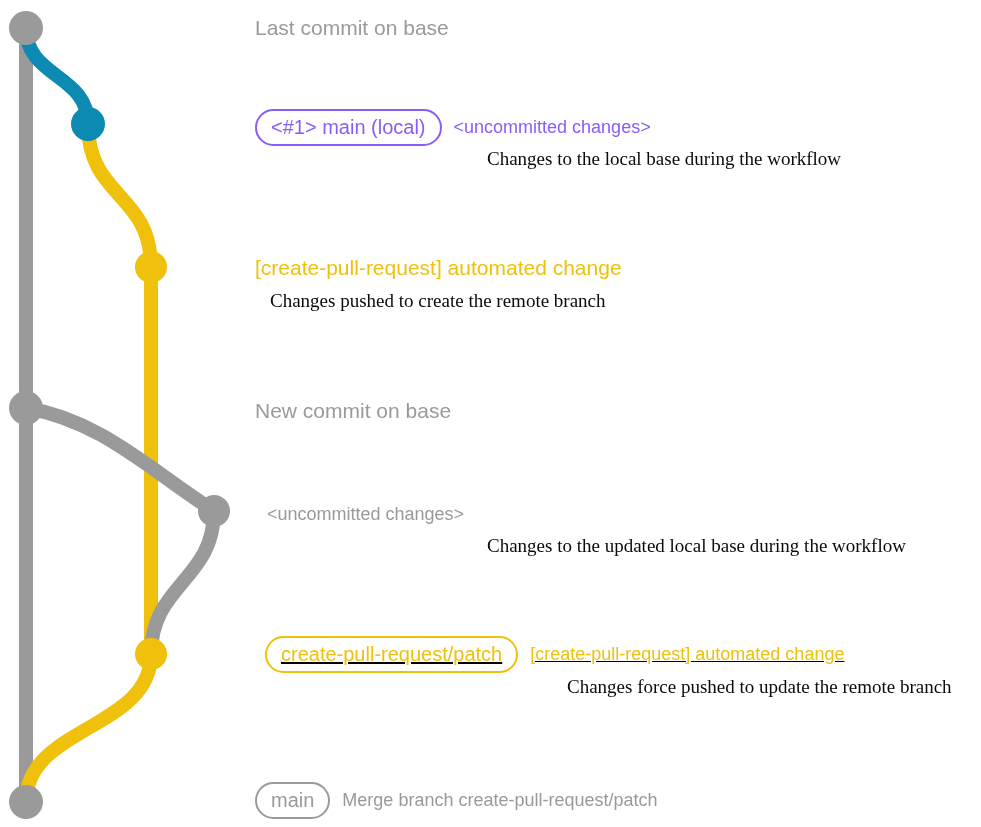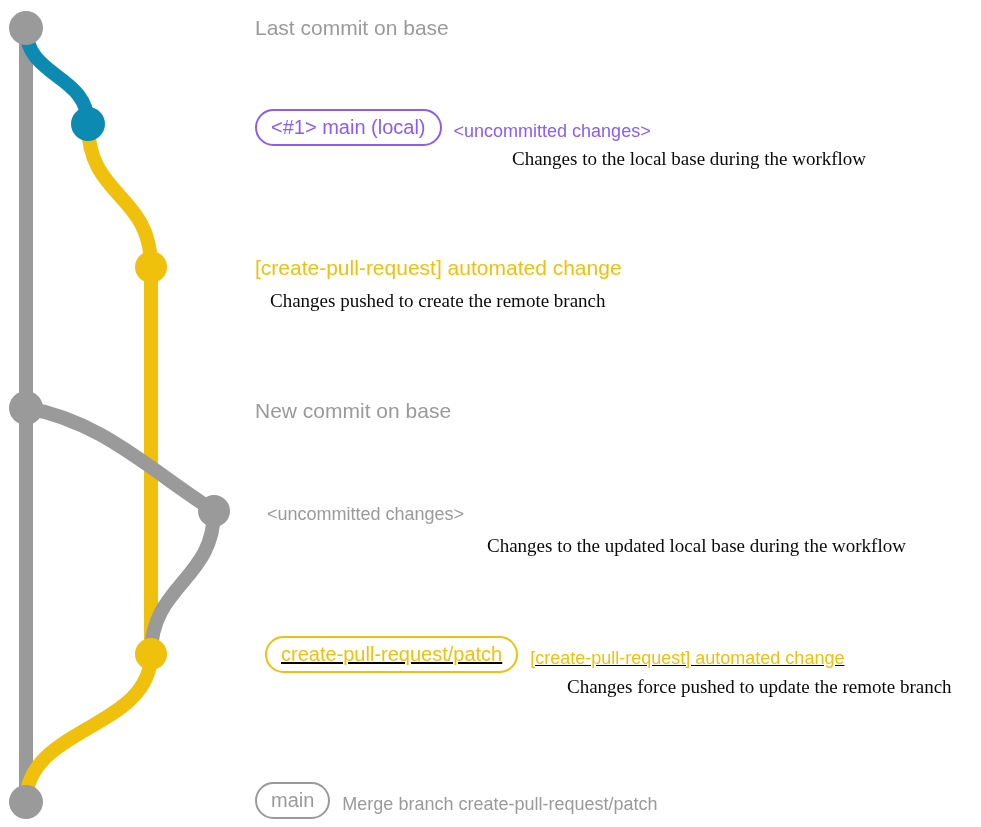--- a/index.html
+++ b/index.html
@@ -22,21 +22,21 @@
     left: 0;
     top: 0;
     width: 981px;
     height: 827px;
     pointer-events: none;
   }
 
   .row {
     position: absolute;
     display: flex;
-    align-items: center;
+    align-items: flex-start;
   }
 
   
   .headline {
     font-family: "Liberation Sans", sans-serif;
     font-size: 21px;
     line-height: 26px;
     white-space: nowrap;
   }
 
@@ -114,21 +114,21 @@
 </svg>
 
 <div class="row" style="left:255px; top:15px;">
   <span class="headline c-gray">Last commit on base</span>
 </div>
 
 <div class="row" style="left:255px; top:109px;">
   <span class="badge c-blue">&lt;#1&gt; main (local)</span>
   <span class="subject c-blue">&lt;uncommitted changes&gt;</span>
 </div>
-<div class="note" style="left:512px; top:148px;">Changes to the local base during the workflow</div>
+<div class="note" style="left:487px; top:148px;">Changes to the local base during the workflow</div>
 
 <div class="row" style="left:255px; top:255px;">
   <span class="headline c-yellow">[create-pull-request] automated change</span>
 </div>
 <div class="note" style="left:270px; top:290px;">Changes pushed to create the remote branch</div>
 
 <div class="row" style="left:255px; top:398px;">
   <span class="headline c-gray">New commit on base</span>
 </div>
 

